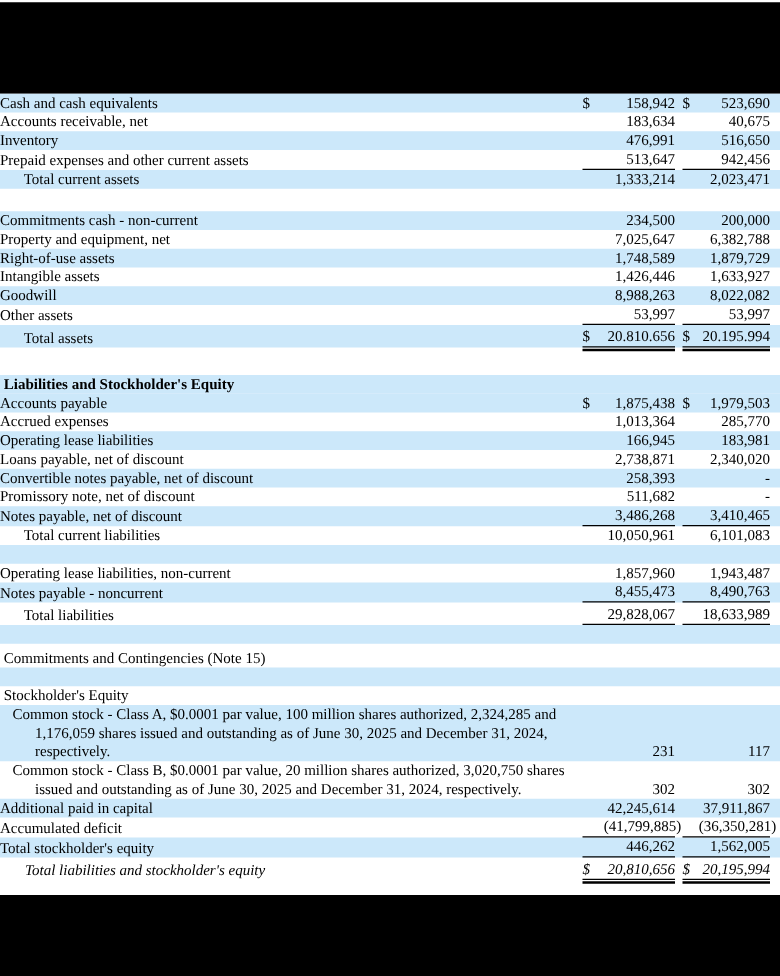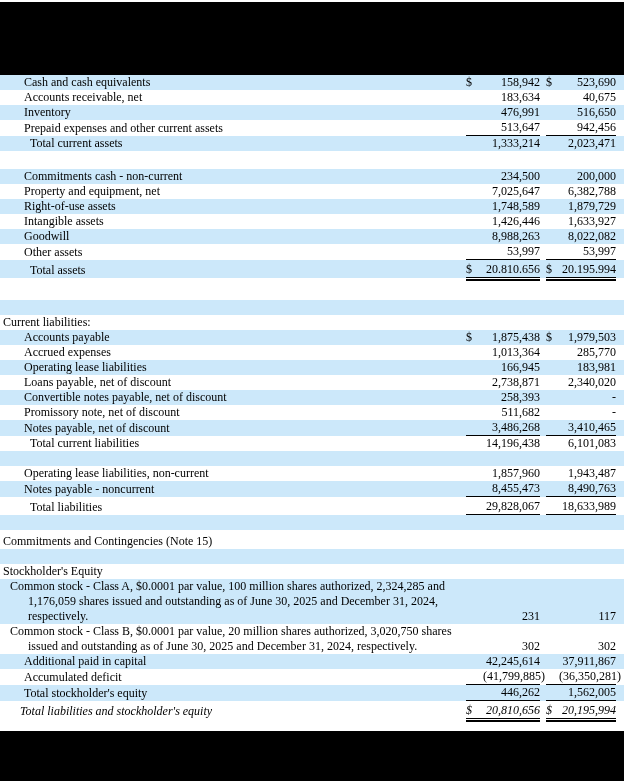--- a/index.html
+++ b/index.html
@@ -8,23 +8,23 @@
     font-family:"Liberation Serif","DejaVu Serif",serif;
     font-size:12px;color:#000;
   }
   .top-white-edge{height:2px;background:#ffffff}
   .black-top-bar{height:73px;background:#000}
   .sheet{background:#fff;width:624px;padding-bottom:12px}
   .row{display:flex;align-items:flex-end;min-height:15px;line-height:15px}
   .row.shaded{background:#cce8fa}
   .lbl{flex:1;min-width:0}
   .lvl0{padding-left:3px}
-  .lvl1{padding-left:24px}
+  .lvl1{padding-left:0}
   .lvl2{padding-left:20px}
-  .lvl3{padding-left:30px}
+  .lvl3{padding-left:19px}
   .hang{padding-left:28px;text-indent:-18px}
   .b{font-weight:bold}
   .cell{width:74px;height:15px;display:flex;justify-content:space-between;flex-shrink:0}
   .cell.c2{width:70px;margin-left:6px;margin-right:8px}
   .cell .dol{text-align:left}
   .cell .val{margin-left:auto;white-space:nowrap}
   .cell .val.neg{margin-right:-5px}
   .uls{border-bottom:1.5px solid #000}
   .uld{border-bottom:1.5px solid #000;position:relative}
   .uld::after{content:"";position:absolute;left:0;right:0;bottom:-3.5px;height:1.5px;background:#000}
@@ -163,31 +163,21 @@
         <span class="dol">$</span>
         <span class="val">20.810.656</span>
       </div>
       <div class="cell c2 uld">
         <span class="dol">$</span>
         <span class="val">20.195.994</span>
       </div>
     </div>
     <div class="row" style="min-height: 22px; height: 22px;"></div>
     <div class="row shaded">
-      <div class="cell">
-        <span class="dol"></span>
-        <span class="val"></span>
-      </div>
-      <div class="cell c2">
-        <span class="dol"></span>
-        <span class="val"></span>
-      </div>
-    </div>
-    <div class="row">
-      <div class="lbl lvl0">Current liabilities:</div>
+      <div class="lbl lvl0 b">Liabilities and Stockholder's Equity</div>
       <div class="cell">
         <span class="dol"></span>
         <span class="val"></span>
       </div>
       <div class="cell c2">
         <span class="dol"></span>
         <span class="val"></span>
       </div>
     </div>
     <div class="row shaded">
@@ -264,21 +254,21 @@
       </div>
       <div class="cell c2 uls">
         <span class="dol"></span>
         <span class="val">3,410,465</span>
       </div>
     </div>
     <div class="row">
       <div class="lbl lvl3">Total current liabilities</div>
       <div class="cell">
         <span class="dol"></span>
-        <span class="val">14,196,438</span>
+        <span class="val">10,050,961</span>
       </div>
       <div class="cell c2">
         <span class="dol"></span>
         <span class="val">6,101,083</span>
       </div>
     </div>
     <div class="row shaded" style="min-height: 15px; height: 15px;"></div>
     <div class="row">
       <div class="lbl lvl1">Operating lease liabilities, non-current</div>
       <div class="cell">

